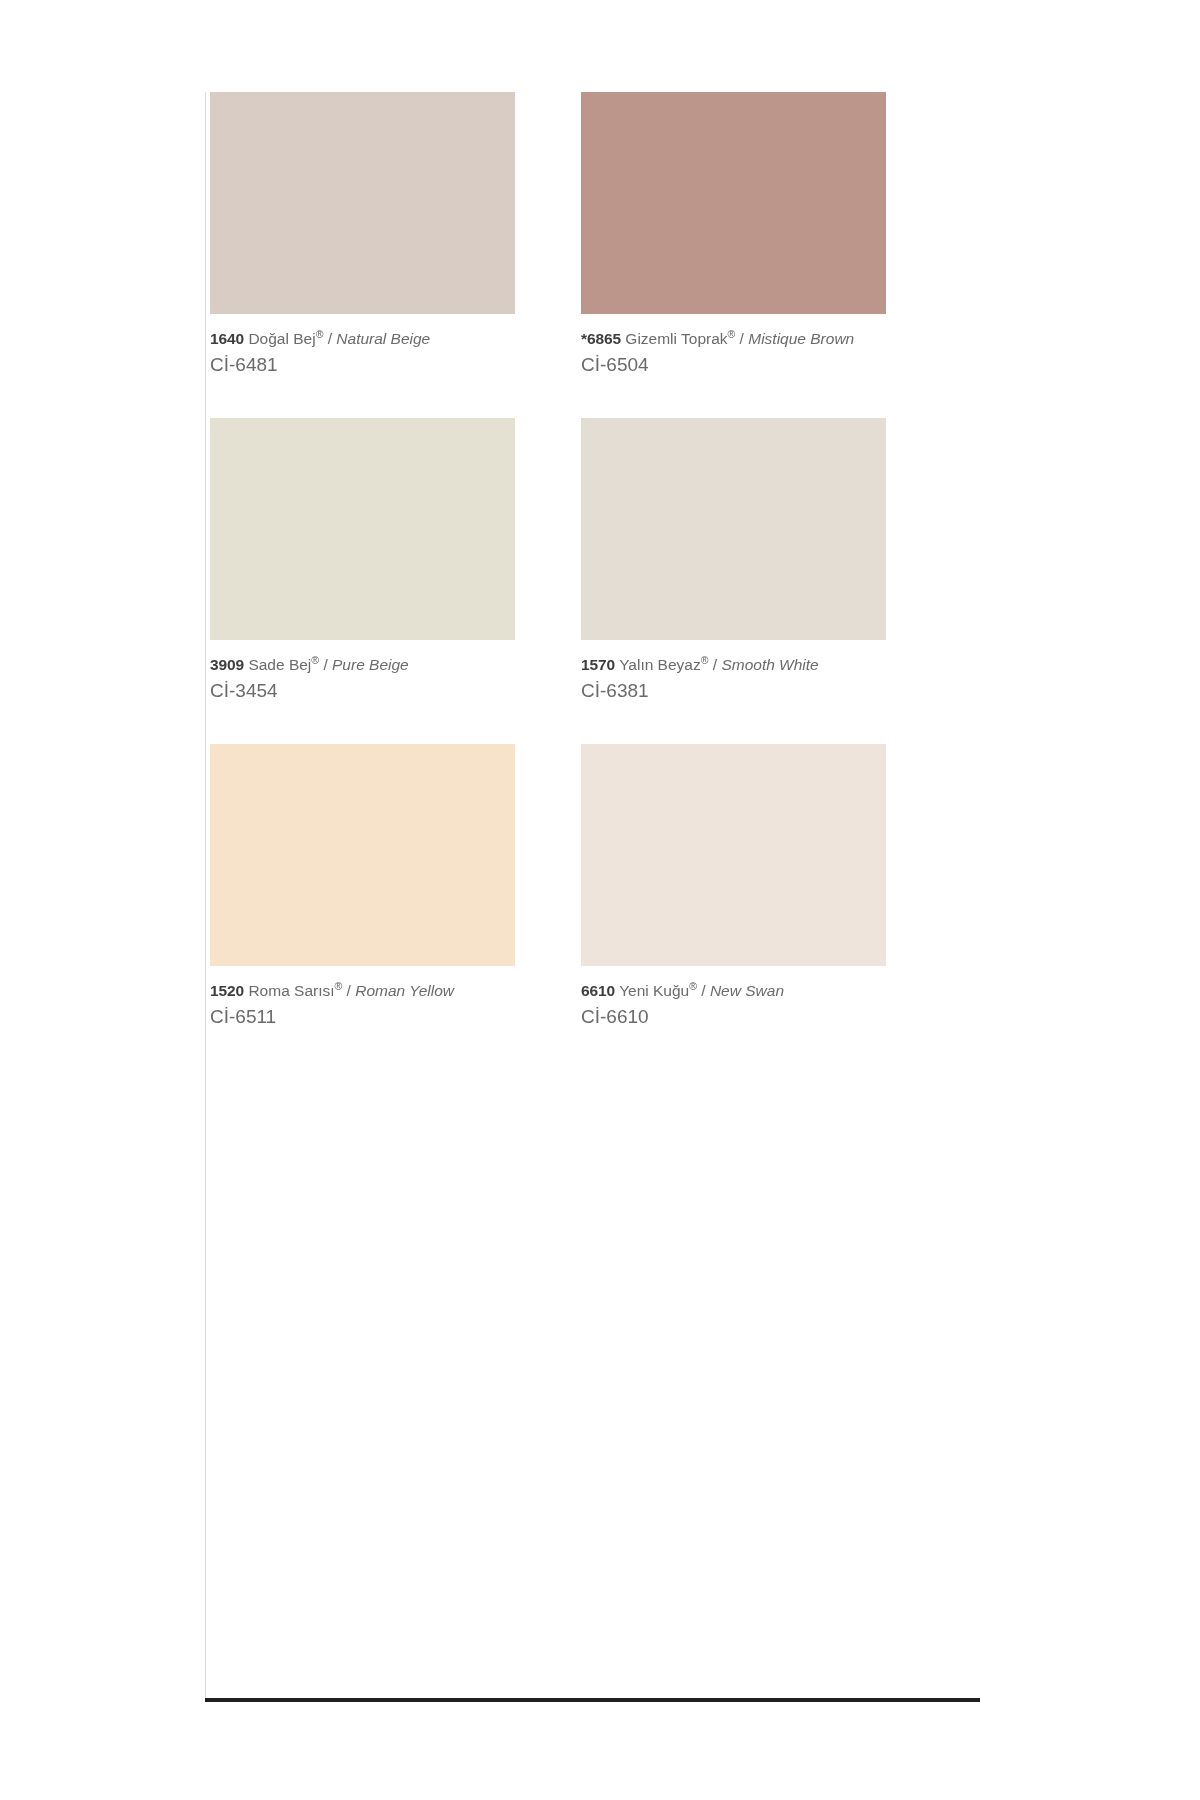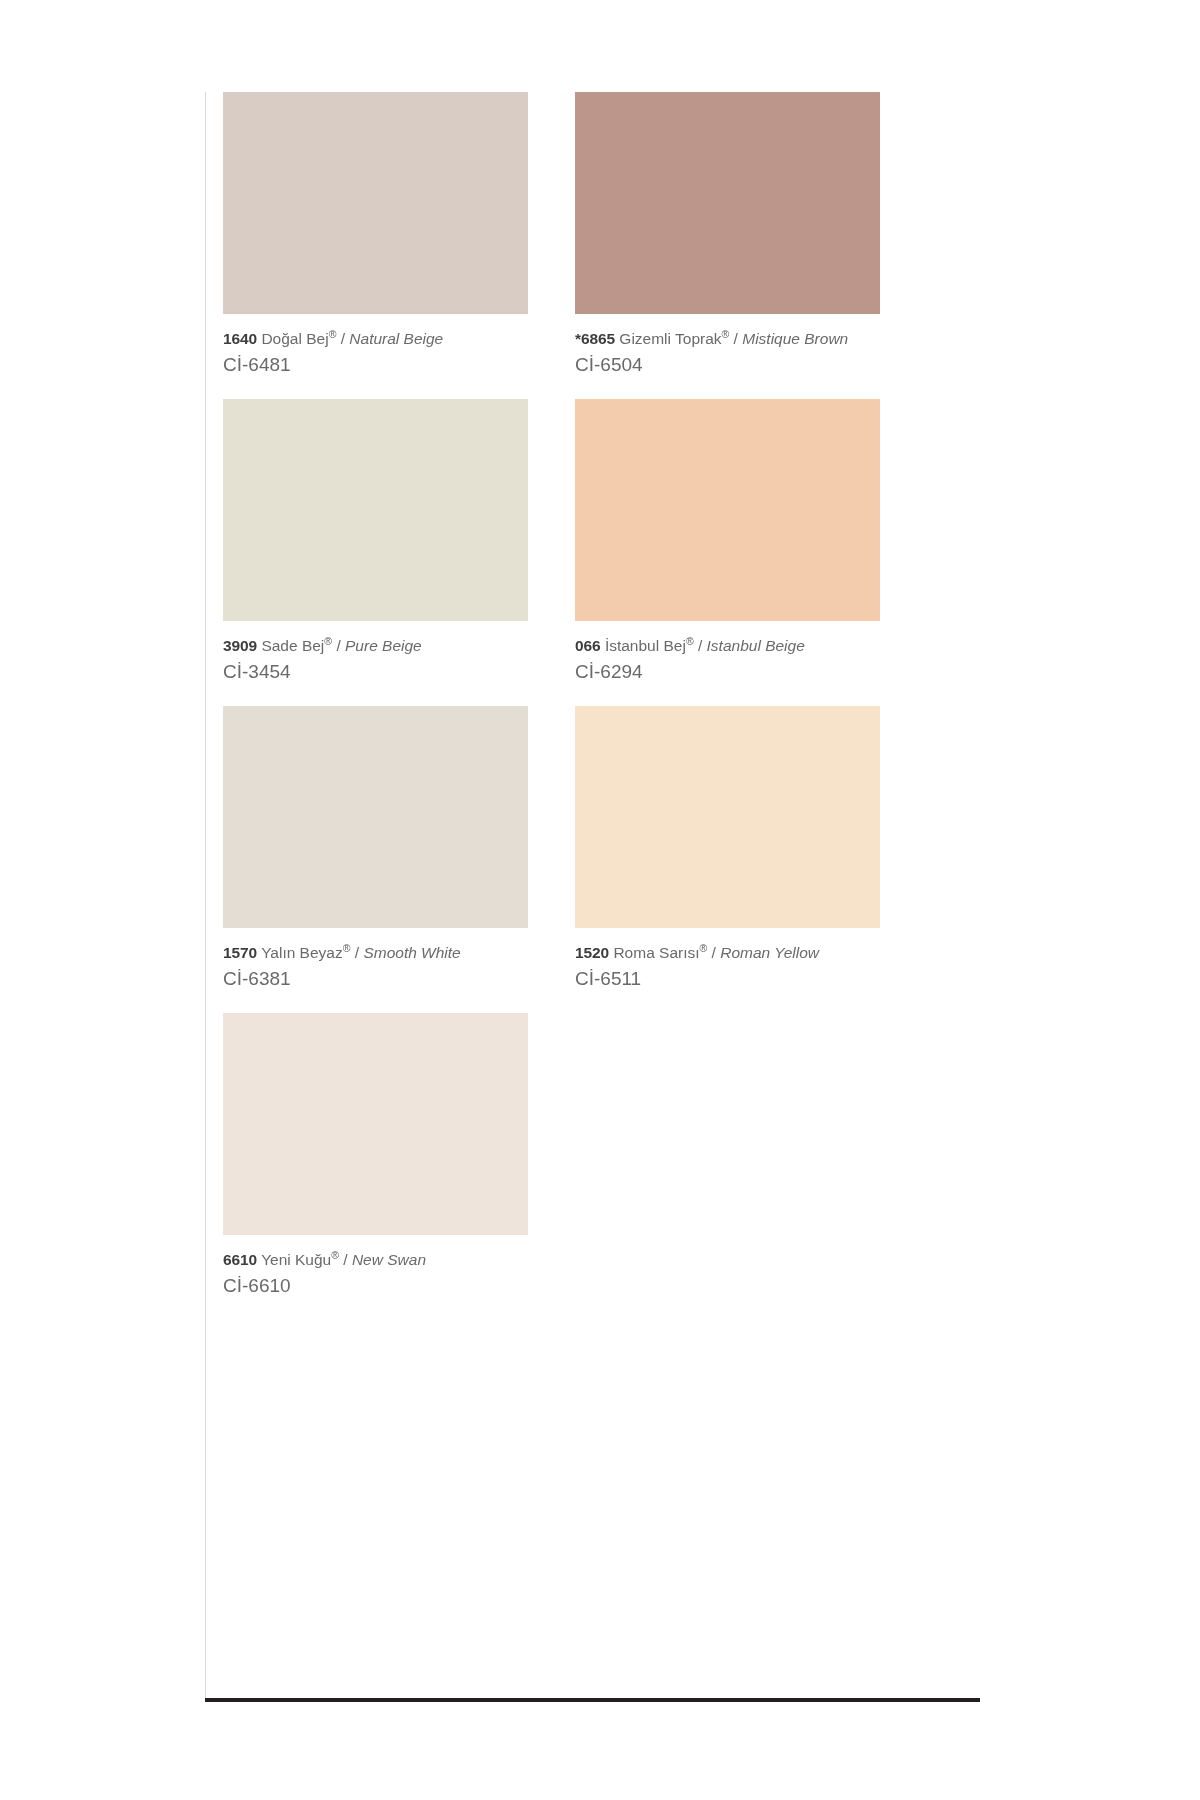--- a/index.html
+++ b/index.html
@@ -48,21 +48,22 @@
     width: 775px;
     height: 4px;
     background: #231f20;
   }
 
   .grid {
     display: grid;
     grid-template-columns: 352px 352px;
     column-gap: 0px;
     row-gap: 0px;
-    margin-left: 18px;
+    margin-left: 5px;
+    gap: 19px;
   }
 
   .cell {
     width: 352px;
     margin-bottom: 0;
   }
 
   .swatch {
     width: 305px;
     height: 222px;
@@ -138,27 +139,20 @@
           </div>
         </div>
         <div class="cell">
           <div class="swatch" style="background: rgb(228, 224, 210);"></div>
           <div class="caption">
             <div class="cap-line1"><span class="cap-code">3909</span> <span class="cap-name-tr">Sade Bej</span><span class="cap-reg">®</span> <span class="cap-sep">/</span> <span class="cap-name-en">Pure Beige</span></div>
             <div class="cap-line2">Cİ-3454</div>
           </div>
         </div>
         <div class="cell">
-          <div class="swatch" style="background: rgb(242, 204, 172);"></div>
-          <div class="caption">
-            <div class="cap-line1"><span class="cap-code">066</span> <span class="cap-name-tr">İstanbul Bej</span><span class="cap-reg">®</span> <span class="cap-sep">/</span> <span class="cap-name-en">Istanbul Beige</span></div>
-            <div class="cap-line2">Cİ-6294</div>
-          </div>
-        </div>
-        <div class="cell">
           <div class="swatch" style="background: rgb(227, 221, 211);"></div>
           <div class="caption">
             <div class="cap-line1"><span class="cap-code">1570</span> <span class="cap-name-tr">Yalın Beyaz</span><span class="cap-reg">®</span> <span class="cap-sep">/</span> <span class="cap-name-en">Smooth White</span></div>
             <div class="cap-line2">Cİ-6381</div>
           </div>
         </div>
         <div class="cell">
           <div class="swatch" style="background: rgb(246, 227, 201);"></div>
           <div class="caption">
             <div class="cap-line1"><span class="cap-code">1520</span> <span class="cap-name-tr">Roma Sarısı</span><span class="cap-reg">®</span> <span class="cap-sep">/</span> <span class="cap-name-en">Roman Yellow</span></div>

